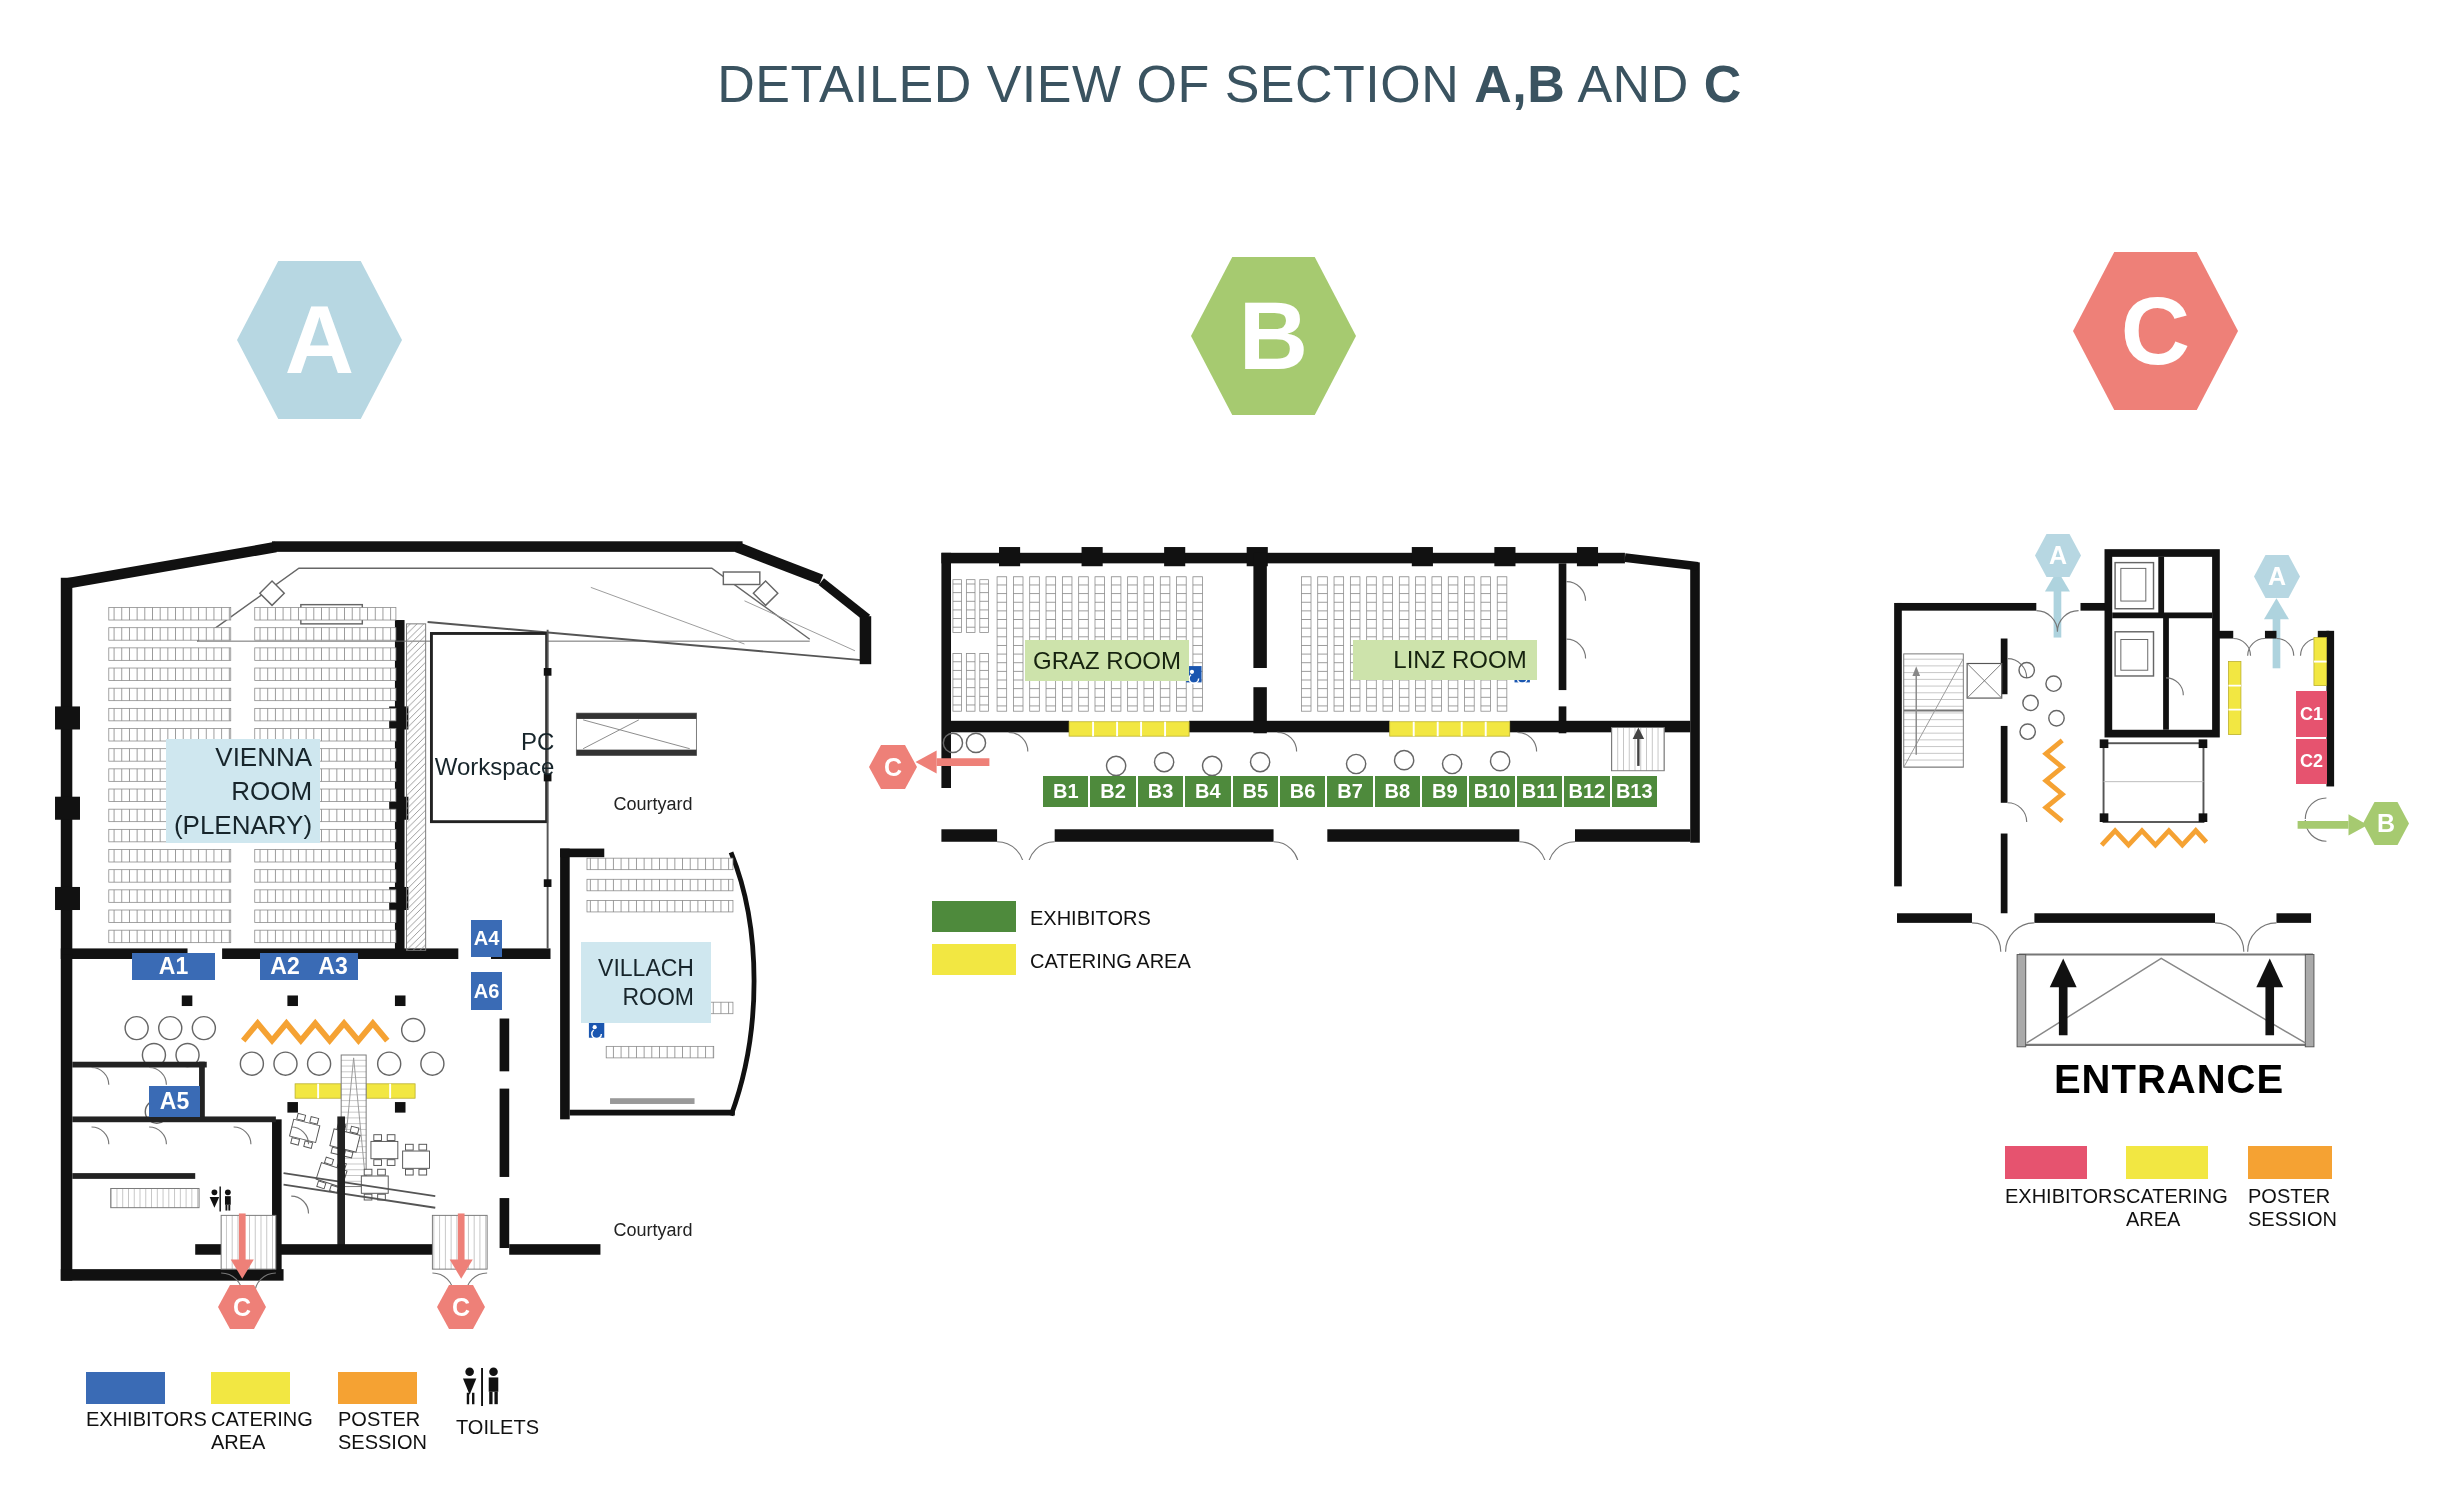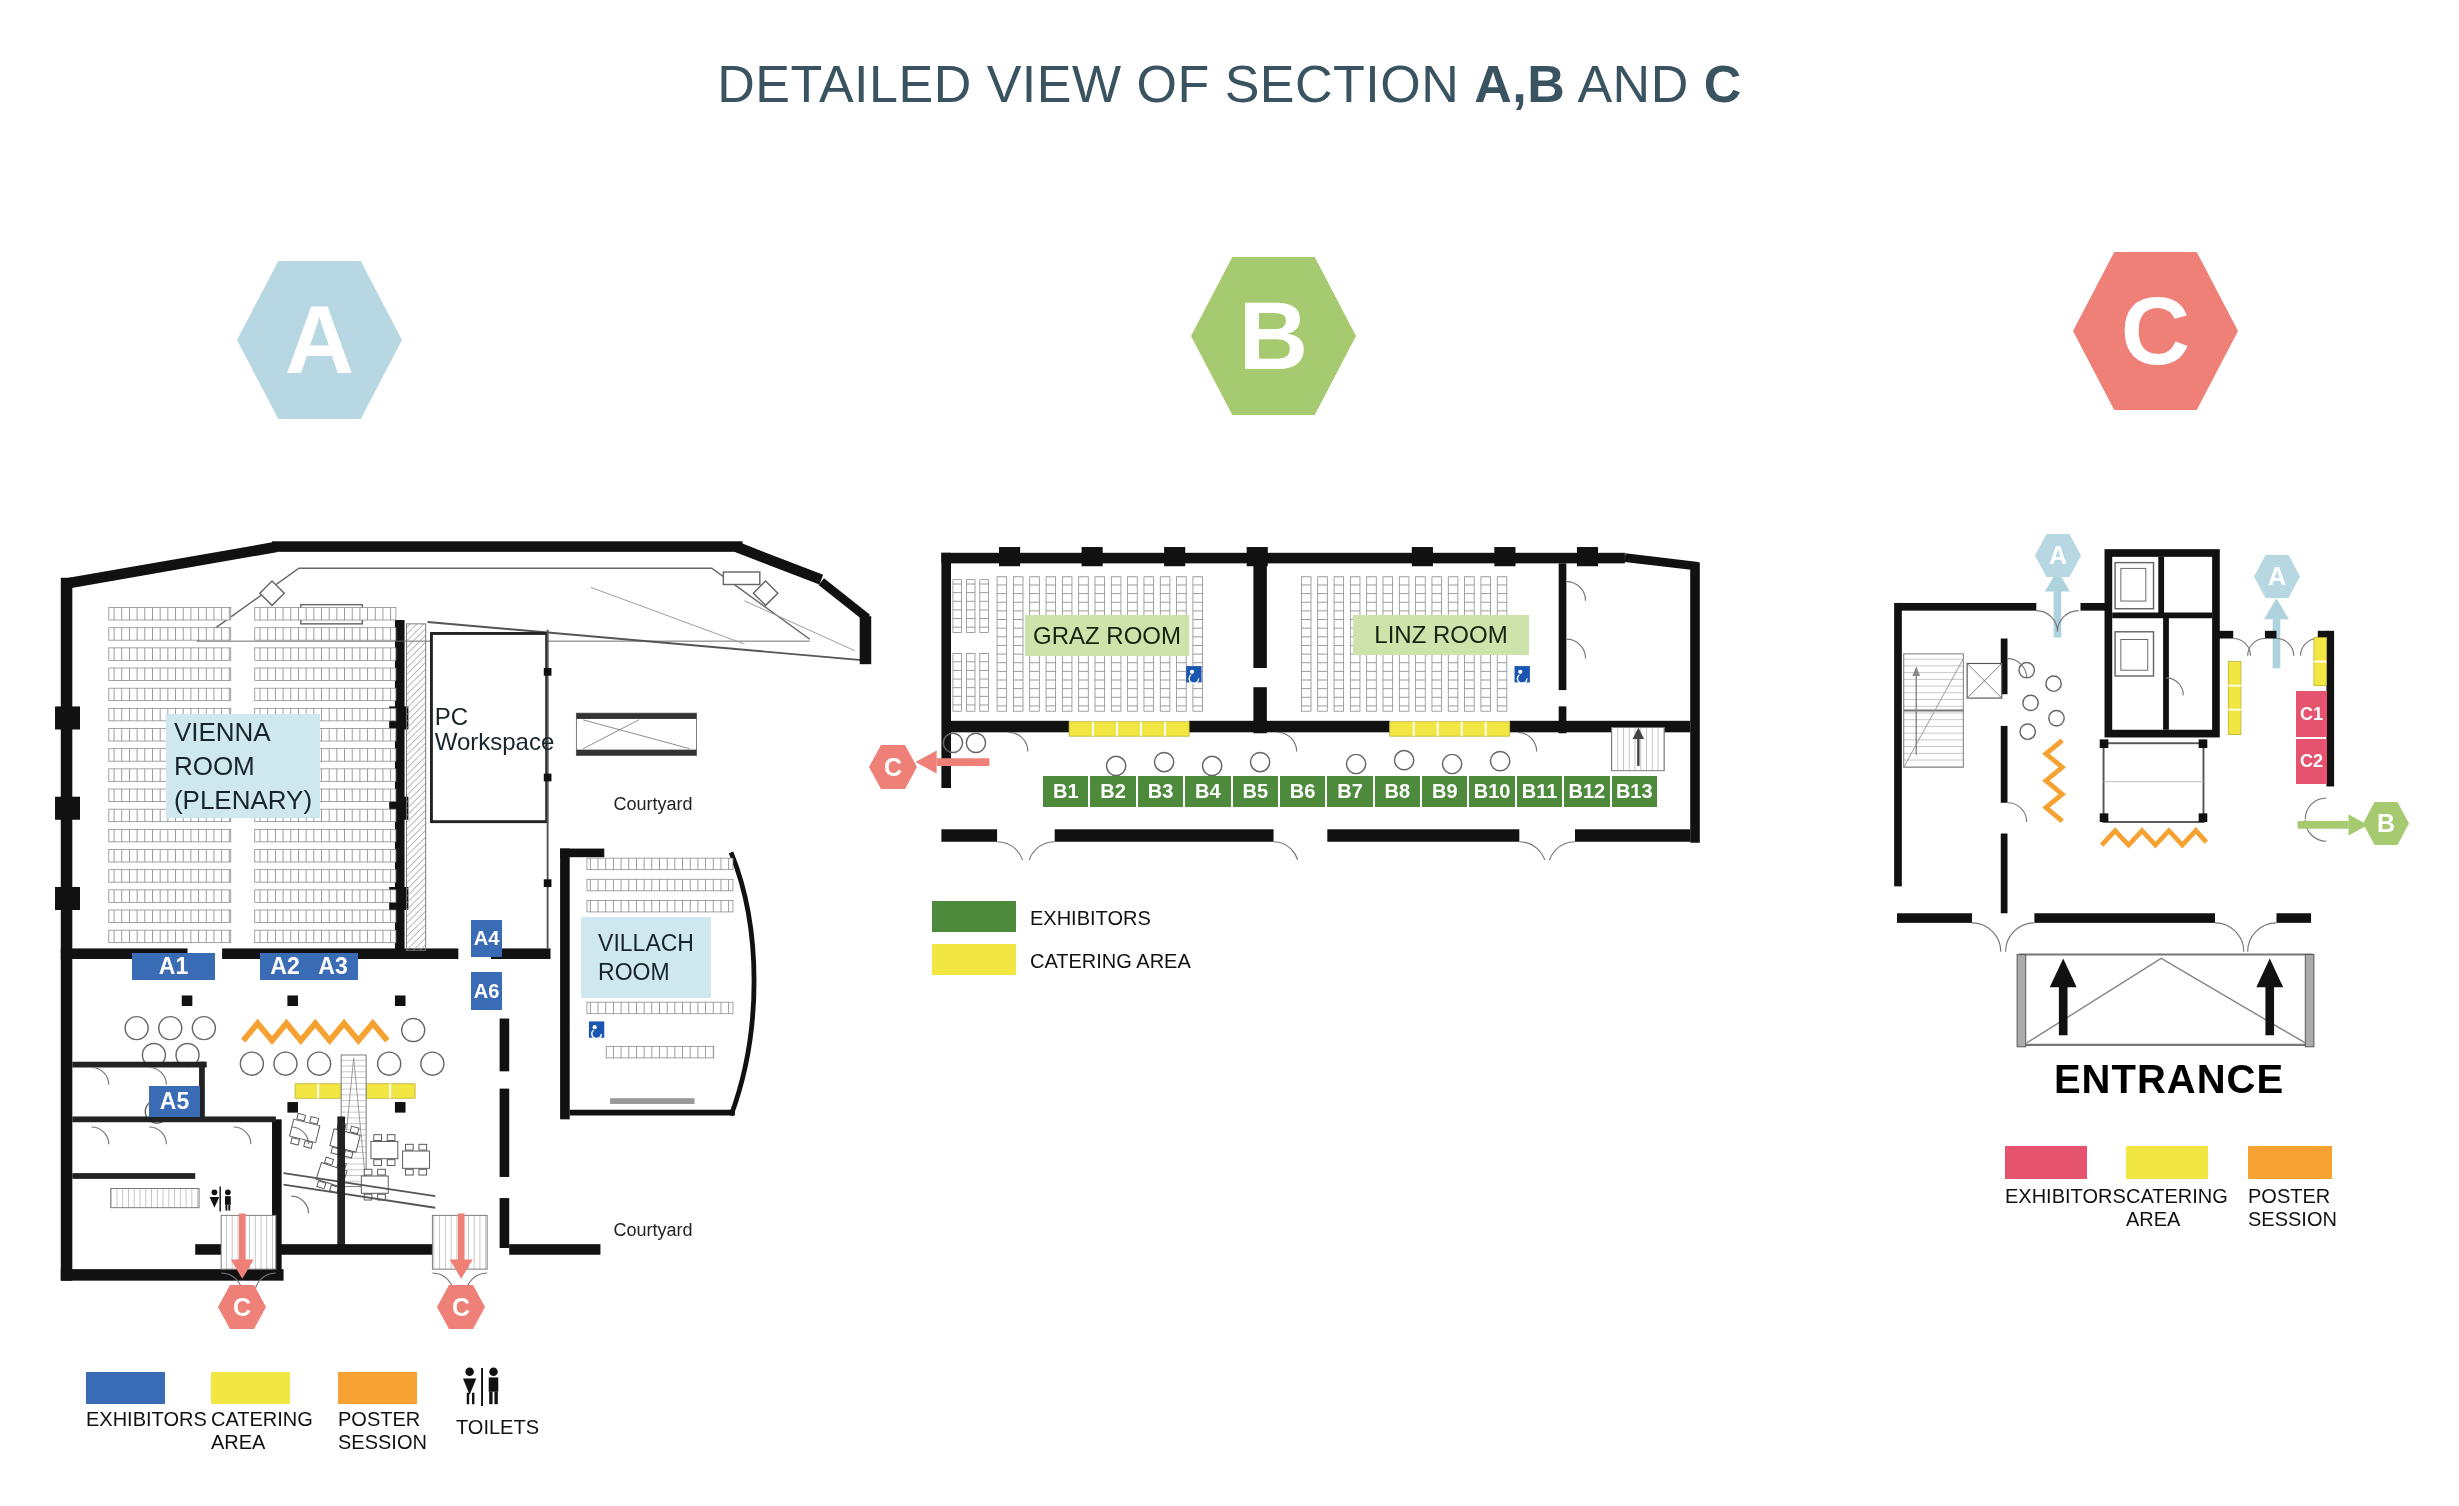--- a/index.html
+++ b/index.html
@@ -15,21 +15,21 @@
   .hex-sm{width:48px;height:44px;font-size:25px;}
   .bg-a{background:var(--hex-a);} .bg-b{background:var(--hex-b);} .bg-c{background:var(--hex-c);}
   
   .booth{display:flex;align-items:center;justify-content:center;color:#fff;font-weight:bold;}
   .booth-blue{background:var(--blue-booth);font-size:23px;}
   .booth-pink{background:var(--pink-booth);font-size:18px;}
   .brow{display:flex;}
   .brow .cell{flex:1;background:var(--green-booth);color:#fff;font-weight:bold;font-size:20px;display:flex;align-items:center;justify-content:center;margin-right:1.9px;}
   .brow .cell:last-child{margin-right:0;}
   
-  .roomlbl{display:flex;align-items:center;justify-content:center;text-align:left;color:#17252b;}
+  .roomlbl{display:flex;align-items:center;justify-content:center;text-align:right;color:#17252b;margin-top:25px;}
   .rm-blue{background:var(--room-blue);}
   .rm-green{background:var(--room-green);color:#16230f;}
   .plainlbl{color:#222;text-align:center;}
   
   .sw{border:0;}
   .leglbl{font-size:20px;color:#111;line-height:23px;}
   #entrance{font-size:40px;font-weight:bold;color:#000;text-align:center;letter-spacing:1px;}
   svg{position:absolute;}
 </style>
 </head>
@@ -430,21 +430,21 @@
       <polygon points="820,224 832,224 826,212" fill="#444"></polygon>
   </g>
   <g>
     <path d="M95,248 H150" stroke="#ee8078" stroke-width="8"></path>
       <polygon points="95,236 95,260 73,248" fill="#ee8078"></polygon>
   </g>
 </svg>
 
 <div class="abs hex hex-sm bg-c" style="left:869px;top:745px;">C</div>
 <div class="abs roomlbl rm-green" style="left:1025px;top:615px;width:164px;height:41px;font-size:24px;">GRAZ ROOM</div>
-<div class="abs roomlbl rm-green" style="left:1353px;top:615px;width:176px;height:40px;font-size:24px;">LINZ ROOM</div>
+<div class="abs roomlbl rm-green" style="left:1353px;top:615px;width:154px;height:40px;font-size:24px;padding-left:30px;">LINZ ROOM</div>
 
 <div class="abs brow" style="left:1043px;top:776px;width:614px;height:31px;">
   <div class="cell">B1</div>
   <div class="cell">B2</div>
   <div class="cell">B3</div>
   <div class="cell">B4</div>
   <div class="cell">B5</div>
   <div class="cell">B6</div>
   <div class="cell">B7</div>
   <div class="cell">B8</div>

